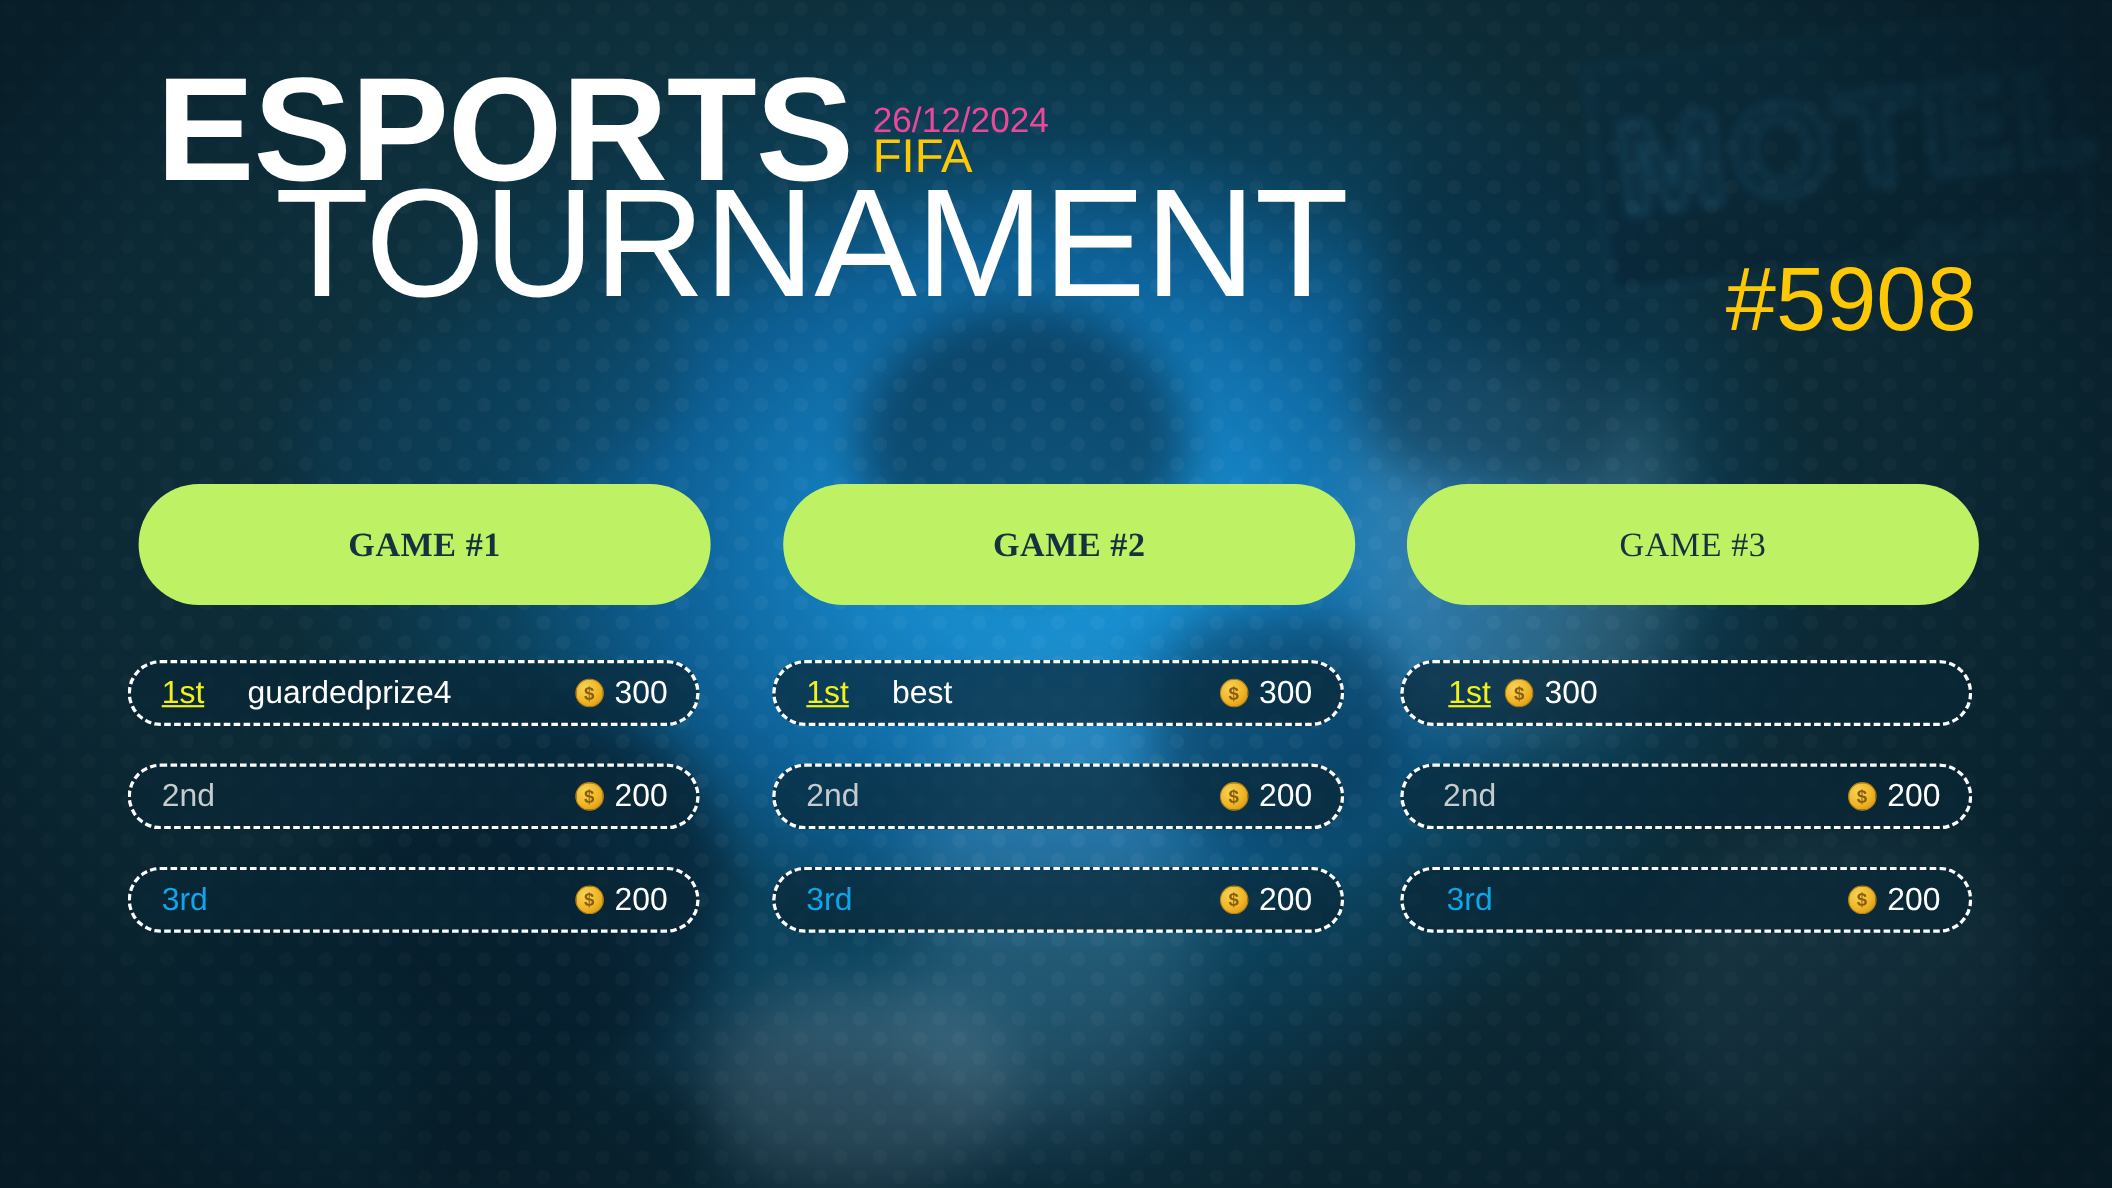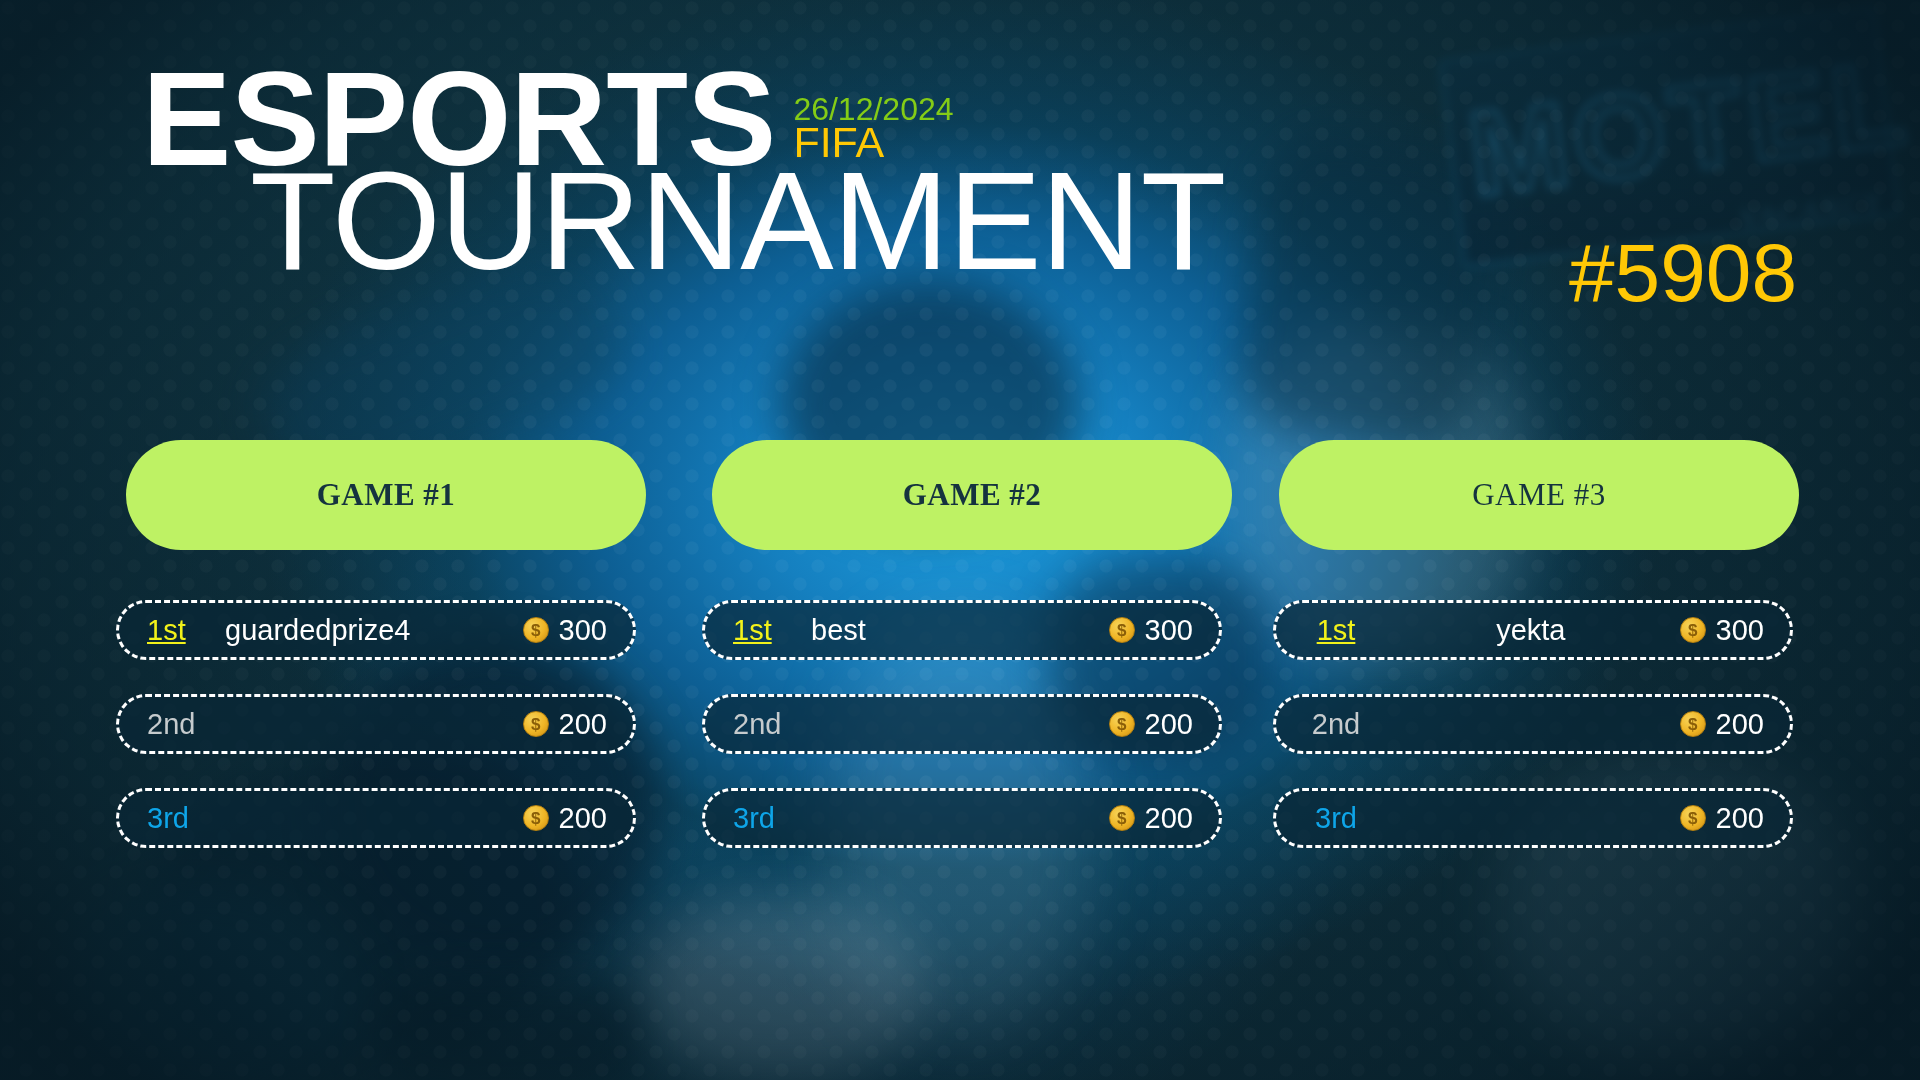--- a/index.html
+++ b/index.html
@@ -82,21 +82,21 @@
   
   .title-wrap { position:absolute; left:142px; top:55px; width:1320px; }
   .line1 { display:flex; align-items:flex-start; }
   .esports {
     font-size:134px; font-weight:bold; color:#ffffff;
     letter-spacing:-1px; line-height:0.96;
     font-family:"Liberation Sans", sans-serif;
   }
   .meta { margin-left:18px; margin-top:38px; }
   .date {
-    font-size:32px; color:#84cc16; line-height:1;
+    font-size:32px; color:#ec4899; line-height:1;
     font-family:"Liberation Sans", sans-serif;
   }
   .fifa {
     font-size:43px; color:#FFC805; line-height:1.02; margin-top:-4px;
     font-family:"Liberation Sans", sans-serif;
   }
   .tournament {
     font-size:140px; color:#ffffff; line-height:0.9;
     margin-top:-26px; margin-left:108px;
     letter-spacing:-1px;
@@ -293,21 +293,20 @@
 
       </div>
     </div>
 
     <div class="col col-3">
       <div class="game-head">GAME #3</div>
       <div class="rows">
 
         <div class="prize-row">
           <div class="rank rank-1">1st</div>
-          <div class="pname">yekta</div>
           <div class="prize">
             <div class="coin">$</div>
             <div class="amount">300</div>
           </div>
         </div>
 
         <div class="prize-row">
           <div class="rank rank-2">2nd</div>
           <div class="pname"></div>
           <div class="prize">

